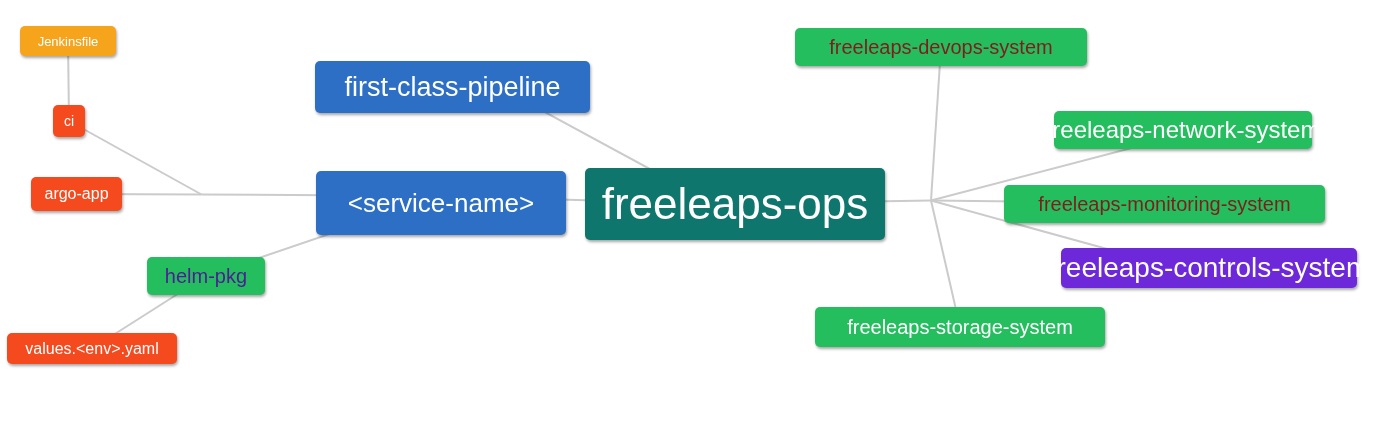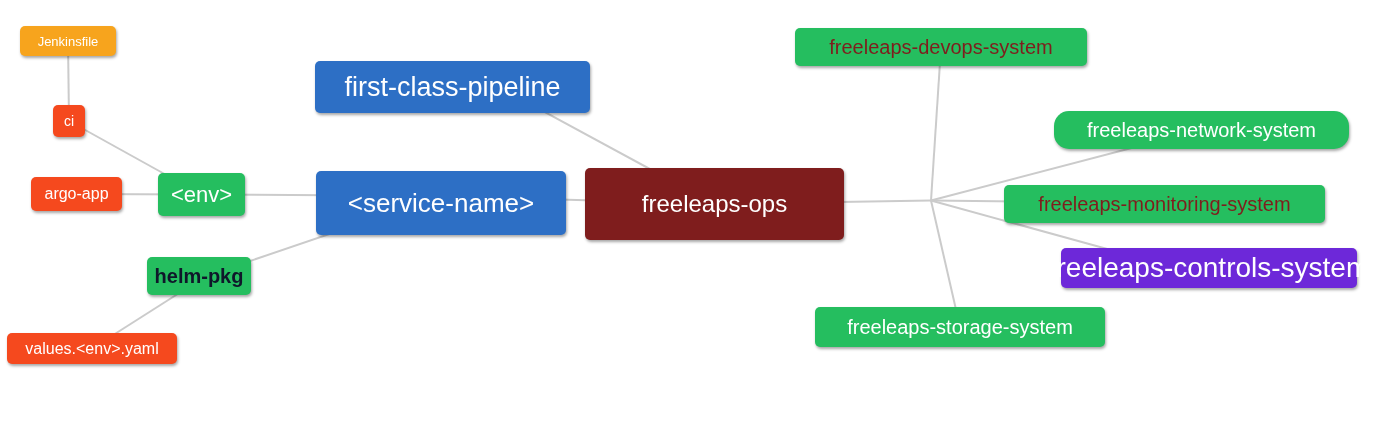--- a/index.html
+++ b/index.html
@@ -60,28 +60,27 @@
       <line x1="441" y1="196" x2="714.5" y2="204" stroke="#CBCBCB" stroke-width="2"></line>
       <line x1="452.5" y1="62" x2="714.5" y2="204" stroke="#CBCBCB" stroke-width="2"></line>
       <line x1="714.5" y1="204" x2="931" y2="200.5" stroke="#CBCBCB" stroke-width="2"></line>
       <line x1="931" y1="200.5" x2="941" y2="47" stroke="#CBCBCB" stroke-width="2"></line>
       <line x1="931" y1="200.5" x2="1200.5" y2="130" stroke="#CBCBCB" stroke-width="2"></line>
       <line x1="931" y1="200.5" x2="1212.5" y2="204" stroke="#CBCBCB" stroke-width="2"></line>
       <line x1="931" y1="200.5" x2="1209" y2="277" stroke="#CBCBCB" stroke-width="2"></line>
       <line x1="931" y1="200.5" x2="960" y2="327" stroke="#CBCBCB" stroke-width="2"></line>
     </svg>
   <div class="node-layer">
-      <div class="mm-node" style="left: 585px; top: 168px; width: 259px; height: 72px; font-size: 24px; background: #7f1d1d; color: rgb(255, 255, 255);">freeleaps-ops</div>
+      <div class="mm-node" style="left: 585px; top: 168px; width: 300px; height: 72px; font-size: 44px; background: #0f766e; color: rgb(255, 255, 255);">freeleaps-ops</div>
       <div class="mm-node" style="left: 315px; top: 36px; width: 275px; height: 52px; font-size: 27px; background: rgb(45, 111, 197); color: rgb(255, 255, 255); margin-top: 25px;">first-class-pipeline</div>
       <div class="mm-node" style="left: 316px; top: 171px; width: 250px; height: 64px; font-size: 26px; background: rgb(45, 111, 197); color: rgb(255, 255, 255);">&lt;service-name&gt;</div>
-      <div class="mm-node" style="left: 158px; top: 173px; width: 87px; height: 43px; font-size: 22px; background: rgb(37, 190, 95); color: rgb(255, 255, 255);">&lt;env&gt;</div>
-      <div class="mm-node" style="left: 147px; top: 257px; width: 104px; height: 38px; font-size: 20px; background: rgb(37, 190, 95); color: #0f172a; font-weight: bold;">helm-pkg</div>
+      <div class="mm-node" style="left: 147px; top: 257px; width: 118px; height: 38px; font-size: 20px; background: rgb(37, 190, 95); color: #4c1d95;">helm-pkg</div>
       <div class="mm-node" style="left: 53px; top: 105px; width: 32px; height: 32px; font-size: 14px; background: rgb(245, 73, 30); color: rgb(255, 255, 255);">ci</div>
       <div class="mm-node" style="left: 31px; top: 177px; width: 91px; height: 34px; font-size: 16px; background: rgb(245, 73, 30); color: rgb(255, 255, 255);">argo-app</div>
       <div class="mm-node" style="left: 20px; top: 26px; width: 96px; height: 30px; font-size: 13px; background: rgb(247, 164, 29); color: rgb(255, 255, 255);">Jenkinsfile</div>
       <div class="mm-node" style="left: 7px; top: 333px; width: 170px; height: 31px; font-size: 16px; background: rgb(245, 73, 30); color: rgb(255, 255, 255);">values.&lt;env&gt;.yaml</div>
       <div class="mm-node" style="left: 795px; top: 28px; width: 292px; height: 38px; font-size: 20px; background: rgb(37, 190, 95); color: #7f1d1d;">freeleaps-devops-system</div>
-      <div class="mm-node" style="left: 1054px; top: 111px; width: 295px; height: 38px; font-size: 20px; background: rgb(37, 190, 95); color: rgb(255, 255, 255); border-radius: 15px;">freeleaps-network-system</div>
+      <div class="mm-node" style="left: 1054px; top: 111px; width: 258px; height: 38px; font-size: 24px; background: rgb(37, 190, 95); color: rgb(255, 255, 255);">freeleaps-network-system</div>
       <div class="mm-node" style="left: 1004px; top: 185px; width: 321px; height: 38px; font-size: 20px; background: rgb(37, 190, 95); color: #7f1d1d;">freeleaps-monitoring-system</div>
       <div class="mm-node" style="left: 1061px; top: 248px; width: 296px; height: 40px; font-size: 28px; background: #6d28d9; color: rgb(255, 255, 255);">freeleaps-controls-system</div>
       <div class="mm-node" style="left: 815px; top: 307px; width: 290px; height: 40px; font-size: 20px; background: rgb(37, 190, 95); color: rgb(255, 255, 255);">freeleaps-storage-system</div>
     </div>
 </div>
 
 </body></html>

